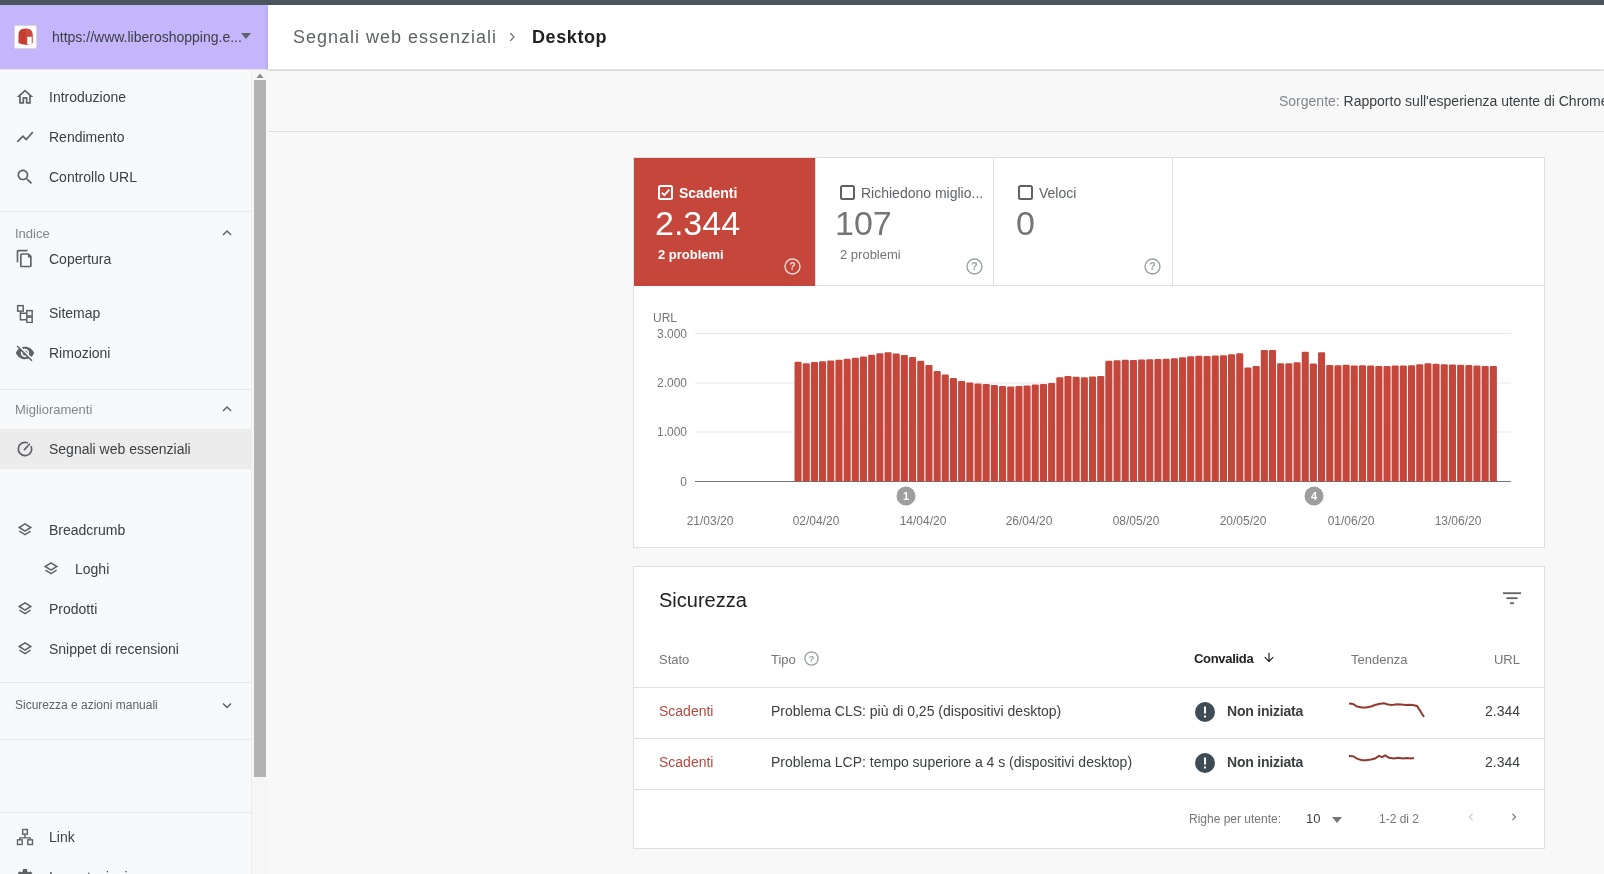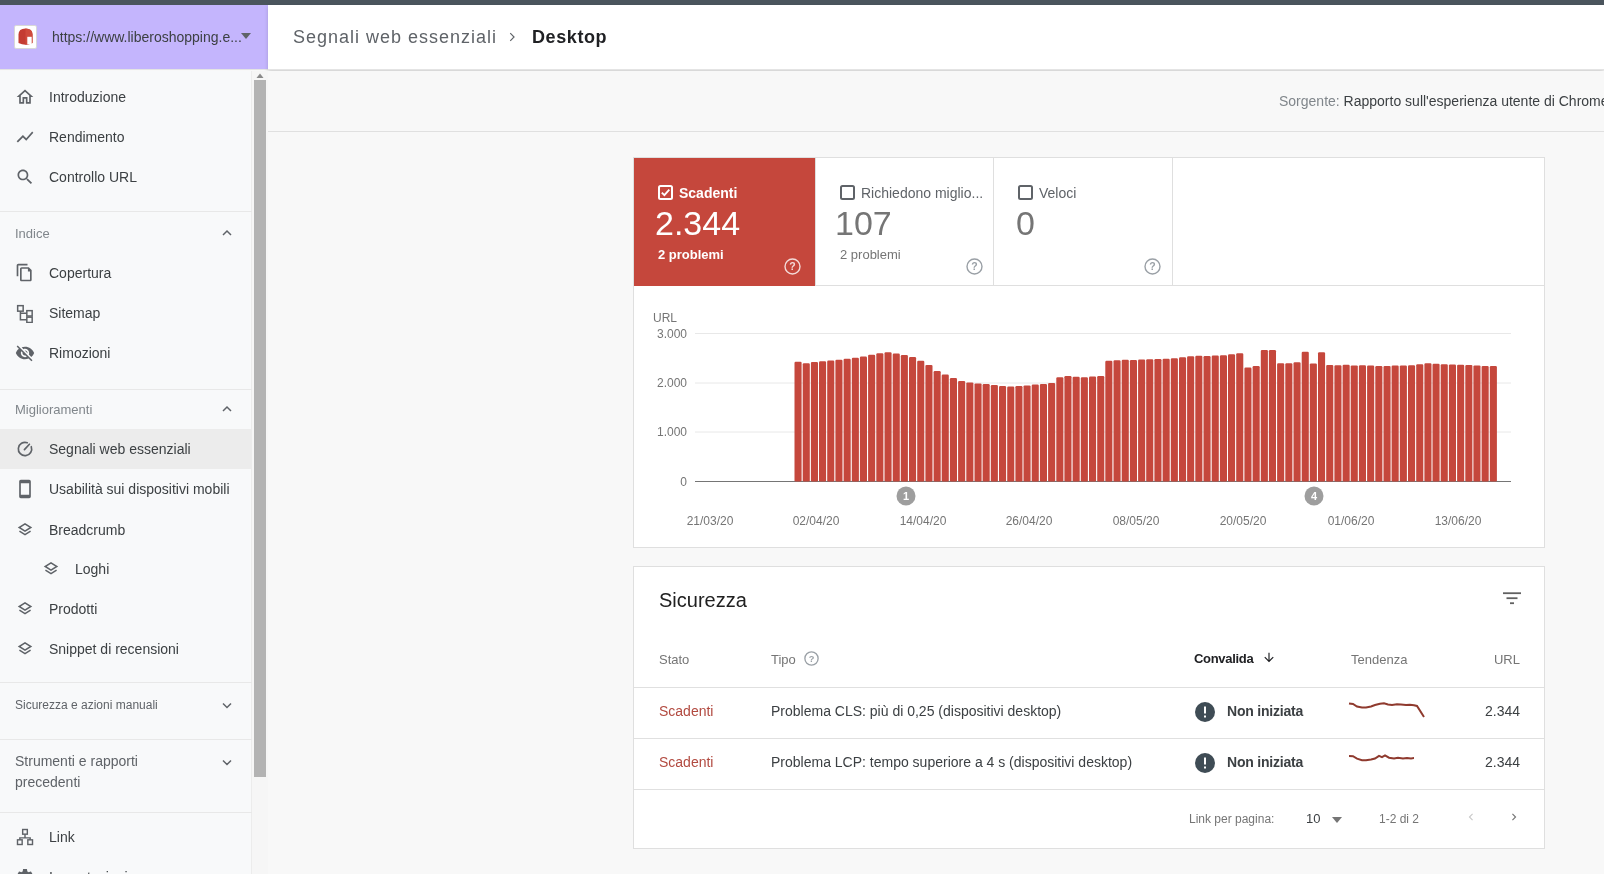--- a/index.html
+++ b/index.html
@@ -66,21 +66,21 @@
       </svg>
   <span class="tx">Controllo URL</span>
     </div>
 <div class="sdiv" style="position:absolute;top:134px;width:252px;"></div>
 <div class="shead" style="position:absolute;top:142px;width:252px;text-align:right;">
       <span class="tx">Indice</span>
   <svg class="ch" viewBox="0 0 12 12">
         <path d="M2 8 L6 4 L10 8" stroke="#5f6368" stroke-width="1.5" fill="none"></path>
       </svg>
     </div>
-<div class="item" style="position:absolute;top:182px;width:252px;padding-left:28px;">
+<div class="item" style="position:absolute;top:168px;width:252px;padding-left:28px;">
   <svg class="ic icn" viewBox="0 0 24 24">
         <path d="M15 1H4c-1.1 0-2 .9-2 2v13h2V3h11V1z"></path>
         <path d="M16.5 5H8c-1.1 0-2 .9-2 2v13c0 1.1.9 2 2 2h10c1.1 0 2-.9 2-2V8.5L16.5 5zm1.5 15H8V7h7.5v3.2H18V20z"></path>
       </svg>
   <span class="tx">Copertura</span>
     </div>
 <div class="item" style="position:absolute;top:222px;width:252px;">
   <svg class="ic" viewBox="0 0 24 24" fill="none" stroke="#5f6368" stroke-width="1.8">
         <rect x="3.2" y="3.2" width="6.6" height="6.6"></rect>
         <rect x="14.2" y="9.2" width="6.4" height="6.4"></rect>
@@ -102,26 +102,20 @@
         <path d="M2 8 L6 4 L10 8" stroke="#5f6368" stroke-width="1.5" fill="none"></path>
       </svg>
     </div>
 <div class="item" style="position:absolute;top:358px;width:252px;background:#ececec;">
   <svg class="ic" viewBox="0 0 24 24" fill="none" stroke="#5f6368" stroke-width="2">
         <path d="M14.74 4.48 A8 8 0 1 0 19.52 9.26" stroke-linecap="round"></path>
         <path d="M11.3 12.7 L17.3 6.3" stroke-linecap="round"></path>
       </svg>
   <span class="tx">Segnali web essenziali</span>
     </div>
-<div class="item" style="position:absolute;top:398px;width:252px;">
-  <svg class="ic icn" viewBox="0 0 24 24">
-        <path d="M17 1.01L7 1c-1.1 0-2 .9-2 2v18c0 1.1.9 2 2 2h10c1.1 0 2-.9 2-2V3c0-1.1-.9-1.99-2-1.99zM17 19H7V5h10v14z"></path>
-      </svg>
-  <span class="tx">Usabilità sui dispositivi mobili</span>
-    </div>
 <div class="item" style="position:absolute;top:439px;width:252px;">
   <svg class="ic" viewBox="0 0 24 24" fill="none" stroke="#5f6368" stroke-width="1.8">
         <path d="M12 4.6 L19 9 L12 13.4 L5 9 Z"></path>
         <path d="M5.3 13.4 L12 17.6 L18.7 13.4"></path>
       </svg>
   <span class="tx">Breadcrumb</span>
     </div>
 <div class="item" style="position:absolute;top:478px;width:252px;margin-left:26px;">
   <svg class="ic" viewBox="0 0 24 24" fill="none" stroke="#5f6368" stroke-width="1.8">
         <path d="M12 4.6 L19 9 L12 13.4 L5 9 Z"></path>
@@ -144,26 +138,20 @@
   <span class="tx">Snippet di recensioni</span>
     </div>
 <div class="sdiv" style="position:absolute;top:605px;width:252px;"></div>
 <div class="shead" style="position:absolute;top:614px;width:252px;">
       <span class="tx" style="font-size:12px;color:#5f6368;">Sicurezza e azioni manuali</span>
   <svg class="ch" viewBox="0 0 12 12">
         <path d="M2 4.5 L6 8.5 L10 4.5" stroke="#5f6368" stroke-width="1.5" fill="none"></path>
       </svg>
     </div>
 <div class="sdiv" style="position:absolute;top:662px;width:252px;"></div>
-<div class="shead" style="position:absolute;top:670px;width:252px;height:62px;align-items:flex-start;">
-  <span class="tx" style="top:10px;line-height:21px;font-size:14px;color:#5f6368;">Strumenti e rapporti<br>precedenti</span>
-  <svg class="ch" viewBox="0 0 12 12" style="top:15px;">
-        <path d="M2 4.5 L6 8.5 L10 4.5" stroke="#5f6368" stroke-width="1.5" fill="none"></path>
-      </svg>
-    </div>
 <div class="sdiv" style="position:absolute;top:735px;width:252px;"></div>
 <div class="item" style="position:absolute;top:746px;width:252px;text-align:center;">
   <svg class="ic" viewBox="0 0 24 24" fill="none" stroke="#5f6368" stroke-width="1.7">
         <rect x="9.2" y="3" width="5.6" height="5.6"></rect>
         <rect x="3" y="15.4" width="5.6" height="5.6"></rect>
         <rect x="15.4" y="15.4" width="5.6" height="5.6"></rect>
         <path d="M12 8.6 v4.4 M5.8 15.4 v-2.4 h12.4 v2.4"></path>
       </svg>
   <span class="tx">Link</span>
     </div>
@@ -385,21 +373,21 @@
         <circle cx="10" cy="10" r="10" fill="#3f4c55"></circle>
         <rect x="9" y="4.5" width="2" height="7" fill="#fff"></rect>
         <rect x="9" y="13.5" width="2" height="2" fill="#fff"></rect>
       </svg>
   <span class="abs" style="left:593px;top:187px;font-size:14px;font-weight:bold;letter-spacing:-0.2px;color:#3c4043;">Non iniziata</span>
   <svg class="abs" style="left:714px;top:184px;" width="66" height="16" viewBox="0 0 66 16">
         <path d="M1 5 l4 0.2 l4 2.5 l5 1.5 l4 0 l5 -0.7 l4 -1 l4 -2.6 l3 1.2 l3 -1.7 l4 2.3 l5 0.7 l4 -0.7 l5 0.7 l4 -0.4 l4 0.4 l4 -0.4" fill="none" stroke="#8f3a2e" stroke-width="2"></path>
       </svg>
   <span class="abs" style="right:24px;top:187px;font-size:14px;color:#3c4043;">2.344</span>
 
-  <span class="abs" style="left:555px;top:245px;font-size:12px;color:#757575;">Link per pagina:</span>
+  <span class="abs" style="left:555px;top:245px;font-size:12px;color:#757575;">Righe per utente:</span>
   <span class="abs" style="left:672px;top:244px;font-size:13px;color:#3c4043;">10</span>
   <svg class="abs" style="left:698px;top:250px;" width="10" height="6" viewBox="0 0 10 6">
         <path d="M0 0 L5 6 L10 0 Z" fill="#757575"></path>
       </svg>
   <span class="abs" style="left:745px;top:245px;font-size:12px;color:#757575;">1-2 di 2</span>
   <svg class="abs" style="left:830px;top:243px;" width="14" height="14" viewBox="0 0 24 24">
         <path d="M15.4 7.4 L14 6 L8 12 L14 18 L15.4 16.6 L10.8 12 Z" fill="#c9c9c9"></path>
       </svg>
   <svg class="abs" style="left:873px;top:243px;" width="14" height="14" viewBox="0 0 24 24">
         <path d="M8.6 7.4 L10 6 L16 12 L10 18 L8.6 16.6 L13.2 12 Z" fill="#757575"></path>

